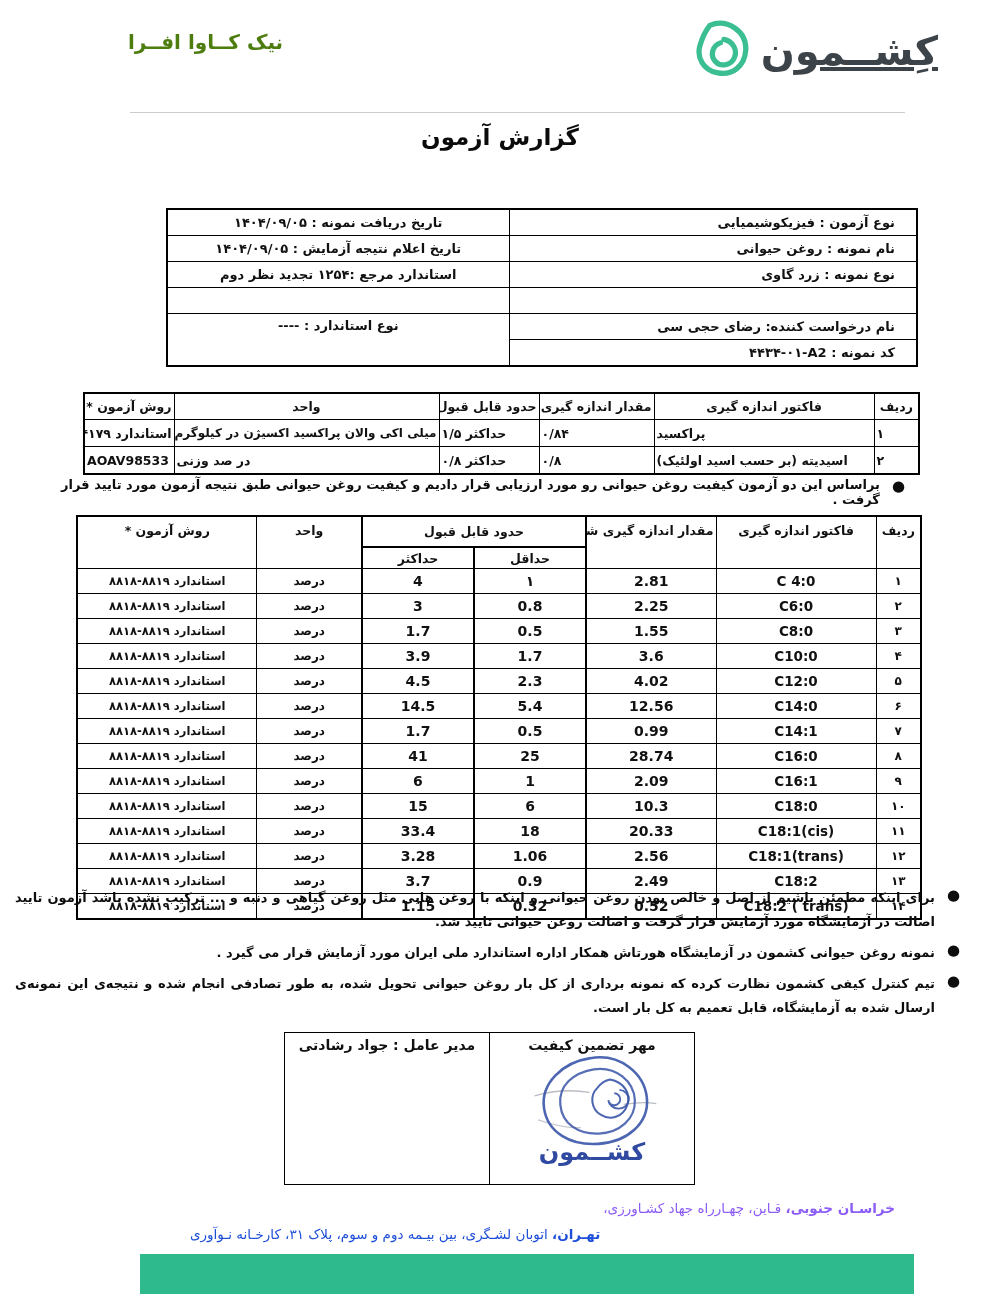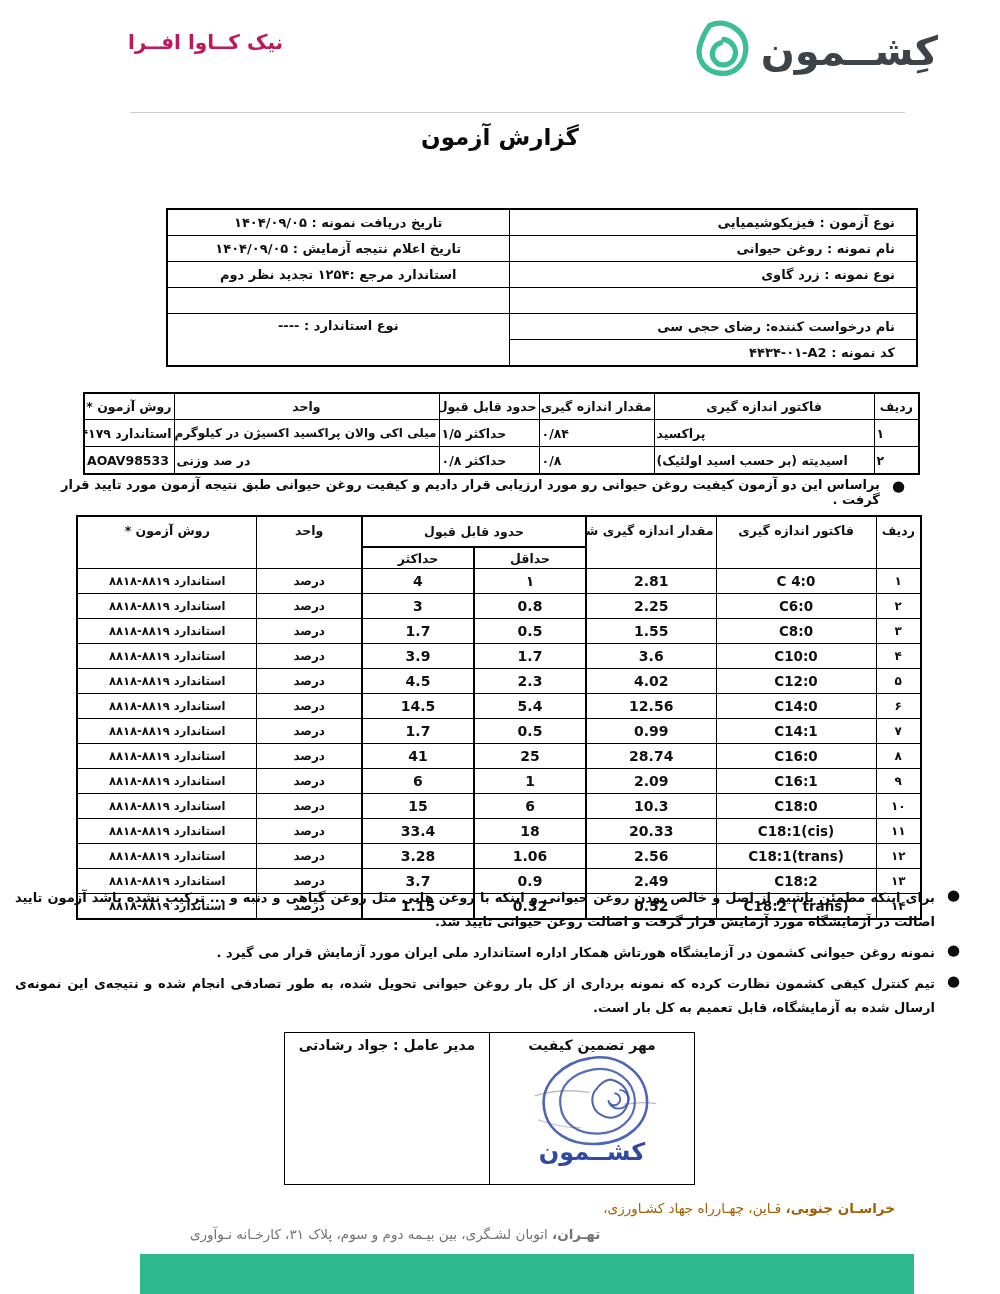--- a/index.html
+++ b/index.html
@@ -1,23 +1,23 @@
 <!DOCTYPE html>
 <html lang="fa" dir="rtl"><head>
 <meta charset="utf-8">
 <style>
   html,body{margin:0;padding:0;background:#ffffff;}
   body{width:1000px;height:1294px;position:relative;font-family:"DejaVu Sans",sans-serif;color:#111;overflow:hidden;}
   .abs{position:absolute;}
   .ltr{direction:ltr;unicode-bidi:isolate;}
   
   .brand-right{top:20px;right:62px;display:flex;align-items:center;gap:10px;}
-  .wordmark{font-size:40px;font-weight:bold;color:#3d4449;letter-spacing:-1px;}
+  .wordmark{font-size:40px;font-weight:bold;color:#3d4449;letter-spacing:-1px;text-decoration:underline;}
   .brand-left{top:30px;left:128px;text-align:right;}
-  .company{font-size:20px;font-weight:bold;color:#be185d;margin-bottom:10px;}
+  .company{font-size:20px;font-weight:bold;color:#4d7c0f;margin-bottom:10px;}
   .contact{direction:ltr;text-align:left;font-size:15px;color:#9b9da0;display:flex;gap:18px;}
   .divider{top:112px;left:130px;width:775px;border-top:1.5px solid #cccccc;}
   .doc-title{top:124px;left:0;width:100%;text-align:center;font-size:23px;font-weight:bold;color:#0b0b0b;}
   
   table{border-collapse:collapse;table-layout:fixed;}
   td,th{border:1px solid #000;overflow:hidden;white-space:nowrap;font-weight:bold;}
   
   .t1{top:208px;right:82px;width:750px;border:2px solid #000;}
   .t1 td{height:25px;font-size:13px;}
   .t1 .rcell{text-align:right;padding:0 21px 0 4px;}
@@ -47,22 +47,22 @@
   .lim-max{border-left-width:2px;}
   
   .bullets{top:886px;right:40px;left:15px;}
   .bullet-item{display:flex;gap:12px;margin-bottom:7px;font-size:13px;font-weight:bold;line-height:1.85;color:#0d0d0d;}
   .bullet-item .txt{text-align:justify;white-space:normal;}
   
   .t4{top:1032px;right:305px;width:410px;height:153px;border:1.5px solid #000;}
   .t4 td{vertical-align:top;text-align:center;font-size:14px;padding-top:4px;white-space:normal;}
   .stamp-word{color:#2f4aa0;font-weight:bold;font-size:24px;margin-top:-14px;}
   
-  .footer-right{top:1196px;right:105px;text-align:right;font-size:13.5px;color:#a16207;line-height:1.9;}
-  .footer-left{top:1226px;left:190px;font-size:13.5px;color:#737373;}
+  .footer-right{top:1196px;right:105px;text-align:right;font-size:13.5px;color:#8b5cf6;line-height:1.9;}
+  .footer-left{top:1226px;left:190px;font-size:13.5px;color:#1d4ed8;}
   .green-bar{top:1254px;left:140px;width:774px;height:40px;background:#2eba8c;}
 </style>
 </head>
 <body>
 
 <div class="abs brand-right">
   <div class="wordmark">کِشــمون</div>
   <span>
     <svg width="56" height="58" viewBox="0 0 64 64" fill="none">
       <path d="M17,5 C36,-3 59,11 58,33 C57,52 42,63 25,59 C10,56 1,42 6,27 C9,17 13,10 17,5 Z" stroke="#3bbf92" stroke-width="6" stroke-linecap="round"></path>

